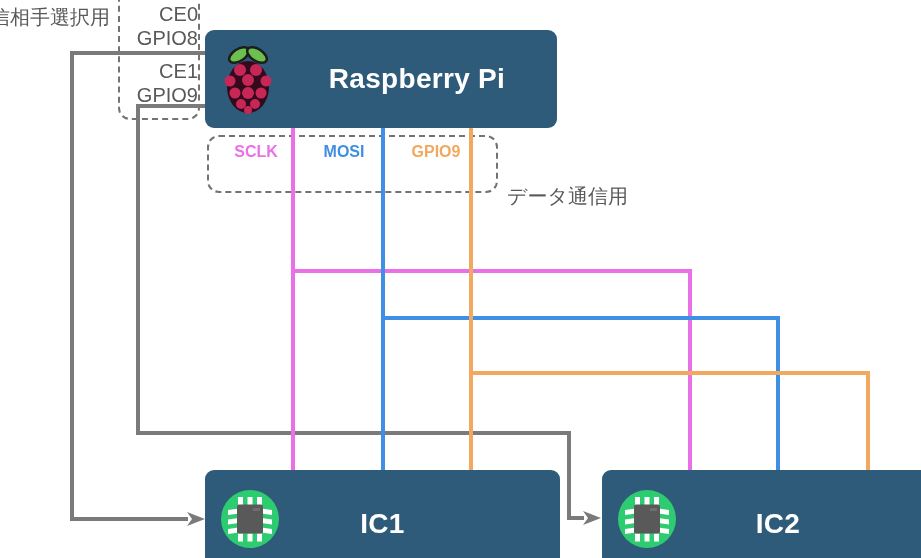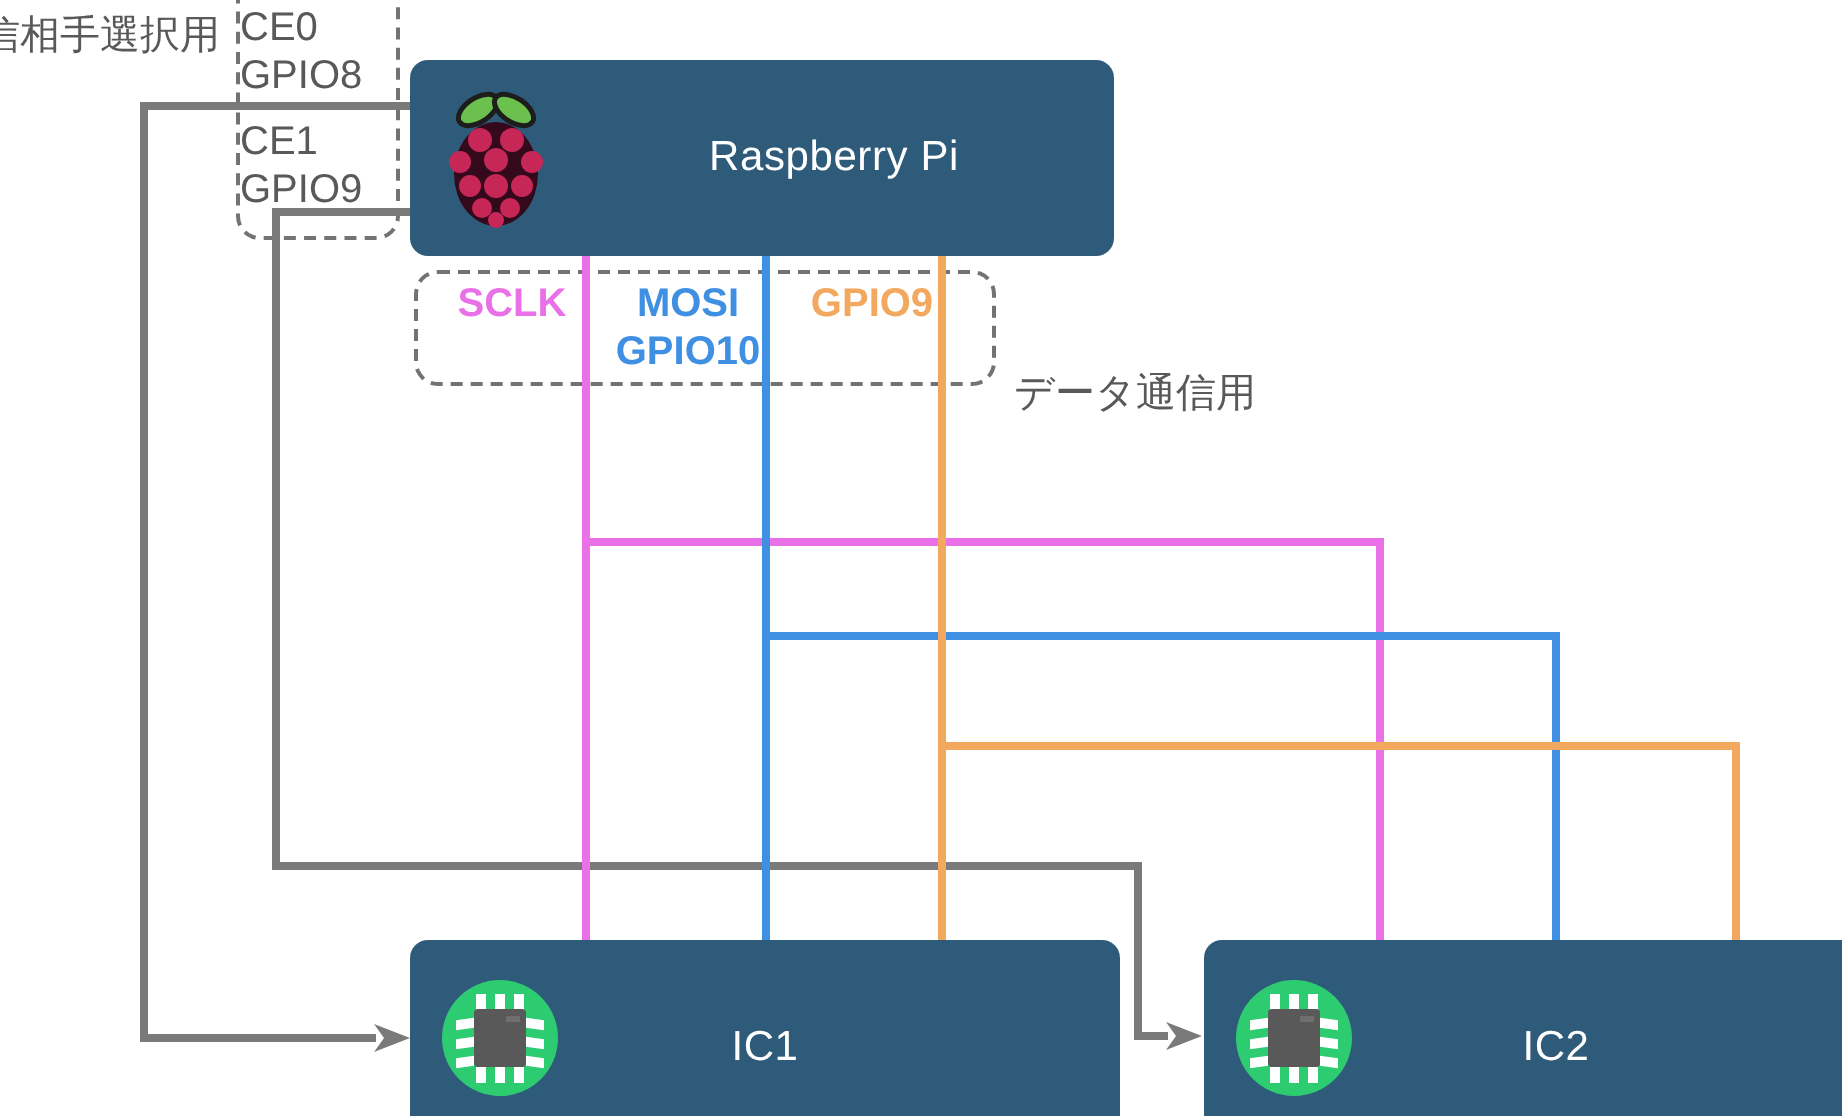--- a/index.html
+++ b/index.html
@@ -6,40 +6,40 @@
   #canvas{
     position:relative;width:921px;height:558px;overflow:hidden;background:#ffffff;
     font-family:"Liberation Sans","DejaVu Sans",sans-serif;
   }
   
   .node{
     position:absolute;background:var(--box-fill,#2f5b7b);border-radius:9px;
     color:var(--box-text,#fff);
   }
   .node-label{
-    font-weight:normal;font-size:21px;letter-spacing:.3px;color:var(--box-text,#fff);
+    font-weight:bold;font-size:28px;letter-spacing:.3px;color:var(--box-text,#fff);
   }
   #pi-box{left:205px;top:30px;width:352px;height:98px;display:flex;align-items:center;padding-left:14px;box-sizing:border-box;}
   #pi-box .node-label{flex:1;text-align:center;}
   #ic1-box{left:205px;top:470px;width:355px;height:98px;}
   #ic2-box{left:602px;top:470px;width:352px;height:98px;}
   .ic-label{position:absolute;left:0;right:0;top:0;bottom:0;display:flex;align-items:center;justify-content:center;padding-top:9px;}
   .chip-wrap{position:absolute;left:16px;top:20px;width:58px;height:58px;}
   
   .dashed-box{
     position:absolute;border:2px dashed var(--dashed-border,#737373);border-radius:12px;
     box-sizing:border-box;background:transparent;
   }
   #ce-box{left:118px;top:-14px;width:82px;height:134px;}
   #spi-box{left:207px;top:135px;width:291px;height:58px;}
-  .ce-pin{width:100%;text-align:left;line-height:24px;font-size:20px;color:var(--annotation-text,#595959);}
+  .ce-pin{width:100%;text-align:right;line-height:24px;font-size:20px;color:var(--annotation-text,#595959);}
   .ce-pin span{display:block;}
   #ce-pin-0{margin-top:14px;}
   #ce-pin-1{margin-top:9px;}
-  .spi-pin{position:absolute;top:3px;width:88px;text-align:center;line-height:24px;font-size:20px;font-weight:bold;}
+  .spi-pin{position:absolute;top:3px;width:88px;text-align:center;line-height:24px;font-size:16px;font-weight:bold;}
   .spi-pin span{display:block;}
   #spi-pin-0{left:3px;color:var(--sclk,#ea70e8);}
   #spi-pin-1{left:91px;color:var(--mosi,#3f8fe3);}
   #spi-pin-2{left:183px;color:var(--miso,#f2a85e);}
   
   .annotation{position:absolute;font-size:20px;color:var(--annotation-text,#595959);white-space:nowrap;}
   #left-annotation{left:-30px;top:4px;}
   #data-annotation{left:507px;top:152px;margin-top:31px;}
   
   .wire{position:absolute;}
@@ -73,21 +73,20 @@
       <span>GPIO9</span>
     </div>
   </div>
 
   <div id="spi-box" class="dashed-box">
     <div id="spi-pin-0" class="spi-pin">
       <span>SCLK</span>
     </div>
     <div id="spi-pin-1" class="spi-pin">
       <span>MOSI</span>
-      <span>GPIO10</span>
     </div>
     <div id="spi-pin-2" class="spi-pin">
       <span>GPIO9</span>
     </div>
   </div>
 
   <div class="wire wire-gray" style="left:70px;top:51px;width:137px;height:4px;"></div>
   <div class="wire wire-gray" style="left:70px;top:51px;width:4px;height:470px;"></div>
   <div class="wire wire-gray" style="left:70px;top:517px;width:118px;height:4px;"></div>
   <svg class="arrow" style="left:187px;top:511px;" viewBox="0 0 18 16">

